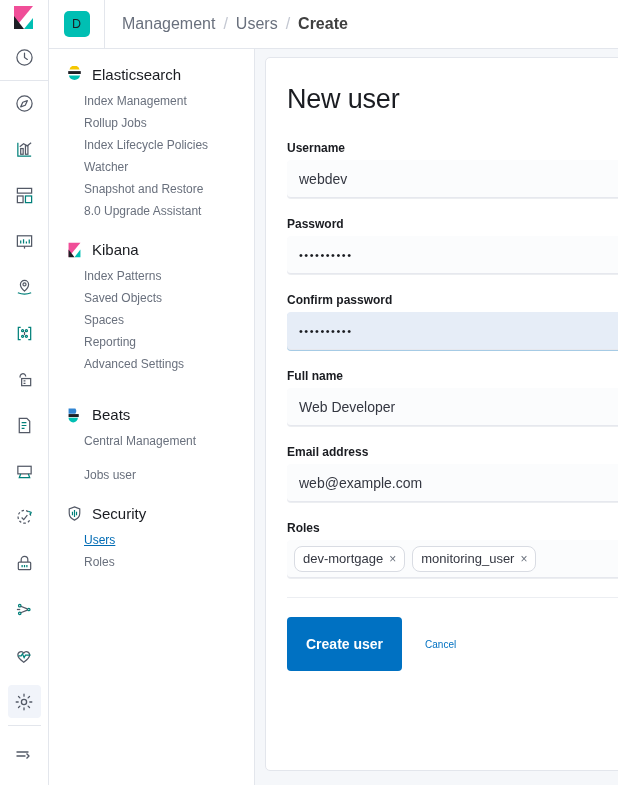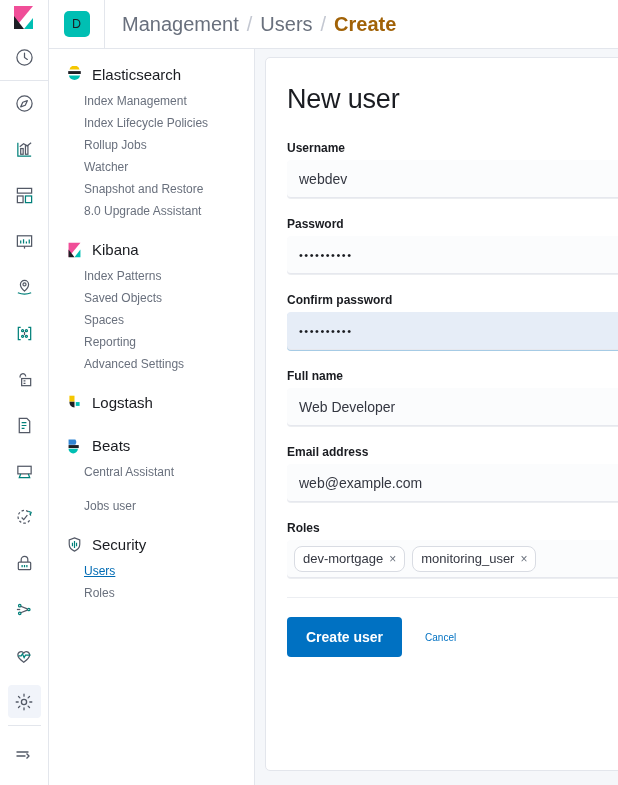--- a/index.html
+++ b/index.html
@@ -53,24 +53,24 @@
   }
   .space-avatar {
     width: 26px; height: 26px; border-radius: 5px;
     background: #00bfb3;
     display: flex; align-items: center; justify-content: center;
     font-size: 12.5px; font-weight: 400; color: #1d1e24;
     cursor: pointer;
   }
   .breadcrumb {
     display: flex; align-items: center;
-    padding-left: 17px; font-size: 20px; gap: 8px;
+    padding-left: 17px; font-size: 16px; gap: 8px;
   }
   .crumb { color: #69707d; cursor: pointer; }
-  .crumb.current { color: #a16207; font-weight: bold; cursor: default; }
+  .crumb.current { color: #404040; font-weight: bold; cursor: default; }
   .crumb-sep { color: #c3c7d1; }
 
   
   .body { flex: 1 1 auto; display: flex; min-height: 0; background: #f5f7fa; }
 
   
   .subnav {
     width: 206px; flex: 0 0 206px;
     background: #fff;
     border-right: 1px solid #e3e6ec;
@@ -147,21 +147,21 @@
     justify-content: flex-end;
   }
   .pill-x { color: #6a717d; font-size: 12px; cursor: pointer; line-height: 1; }
 
   
   .divider { height: 1px; background: #eceef2; margin: 16px 0 19px 0; }
   .actions { display: flex; align-items: center; gap: 23px; }
   .btn-primary {
     background: #0071c2; color: #fff;
     border: none; border-radius: 4px;
-    height: 40px; padding: 12px 19px;
+    height: 54px; padding: 12px 19px;
     font-size: 14px; font-weight: bold;
     font-family: "Liberation Sans", sans-serif;
     cursor: pointer;
   }
   .btn-link {
     background: none; border: none;
     color: #0071c2; font-size: 10px;
     font-family: "Liberation Sans", sans-serif;
     cursor: pointer; padding: 0;
   }
@@ -317,22 +317,22 @@
         <div class="nav-group">
           <div class="nav-head">
             <svg class="logo" viewBox="0 0 20 20">
               <path d="M4 4.2h12a6.2 6.2 0 00-12 0z" fill="#f5c700"></path>
               <rect x="2.6" y="6" width="14.8" height="3.4" fill="#1d1e24"></rect>
               <path d="M3.4 11.2h13.2a6.8 6.8 0 01-13.2 0z" fill="#00bfb3"></path>
             </svg>
             <span>Elasticsearch</span>
           </div>
           <div class="nav-item">Index Management</div>
+          <div class="nav-item">Rollup Jobs</div>
           <div class="nav-item">Index Lifecycle Policies</div>
-          <div class="nav-item">Rollup Jobs</div>
           <div class="nav-item">Watcher</div>
           <div class="nav-item">Snapshot and Restore</div>
           <div class="nav-item">8.0 Upgrade Assistant</div>
         </div>
         <div class="nav-gap"></div>
 
         <div class="nav-group">
           <div class="nav-head">
             <svg class="logo" viewBox="0 0 20 20">
               <path d="M3 2 L17 2 L3 19 Z" fill="#f04e98"></path>
@@ -343,41 +343,33 @@
           </div>
           <div class="nav-item">Index Patterns</div>
           <div class="nav-item">Saved Objects</div>
           <div class="nav-item">Spaces</div>
           <div class="nav-item">Reporting</div>
           <div class="nav-item">Advanced Settings</div>
         </div>
         <div class="nav-gap"></div>
 
         <div class="nav-group">
-          <div class="nav-head">
-            <svg class="logo" viewBox="0 0 20 20">
-              <path d="M4 2h6v7H4z" fill="#f5c700"></path>
-              <path d="M4 9h6v7a7 7 0 01-6-7z" fill="#1d1e24"></path>
-              <rect x="11.5" y="9.5" width="4.5" height="4.5" fill="#00bfb3"></rect>
-            </svg>
-            <span>Logstash</span>
-          </div>
         </div>
         <div class="nav-gap"></div>
 
         <div class="nav-group">
           <div class="nav-head">
             <svg class="logo" viewBox="0 0 20 20">
               <path d="M3 3h8a5 5 0 010 6H3z" fill="#3185d3"></path>
               <rect x="3" y="9.5" width="12" height="3.5" fill="#1d1e24"></rect>
               <path d="M3 13.8h11a5.5 5.5 0 01-11 0z" fill="#00bfb3"></path>
             </svg>
             <span>Beats</span>
           </div>
-          <div class="nav-item">Central Assistant</div>
+          <div class="nav-item">Central Management</div>
         </div>
         <div class="nav-gap"></div>
 
         <div class="nav-group">
           <div class="nav-item">Jobs user</div>
         </div>
         <div class="nav-gap"></div>
 
         <div class="nav-group">
           <div class="nav-head">

